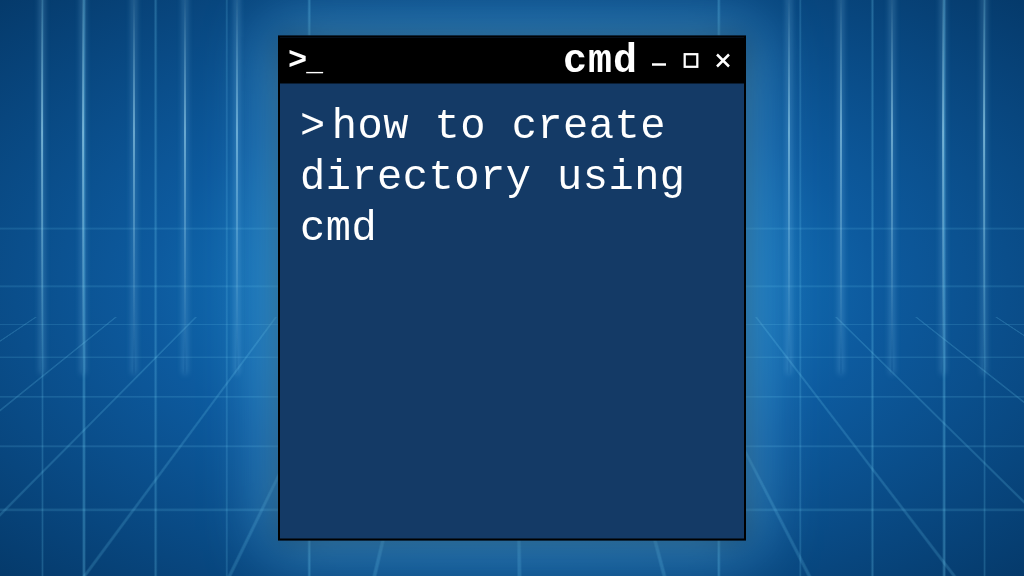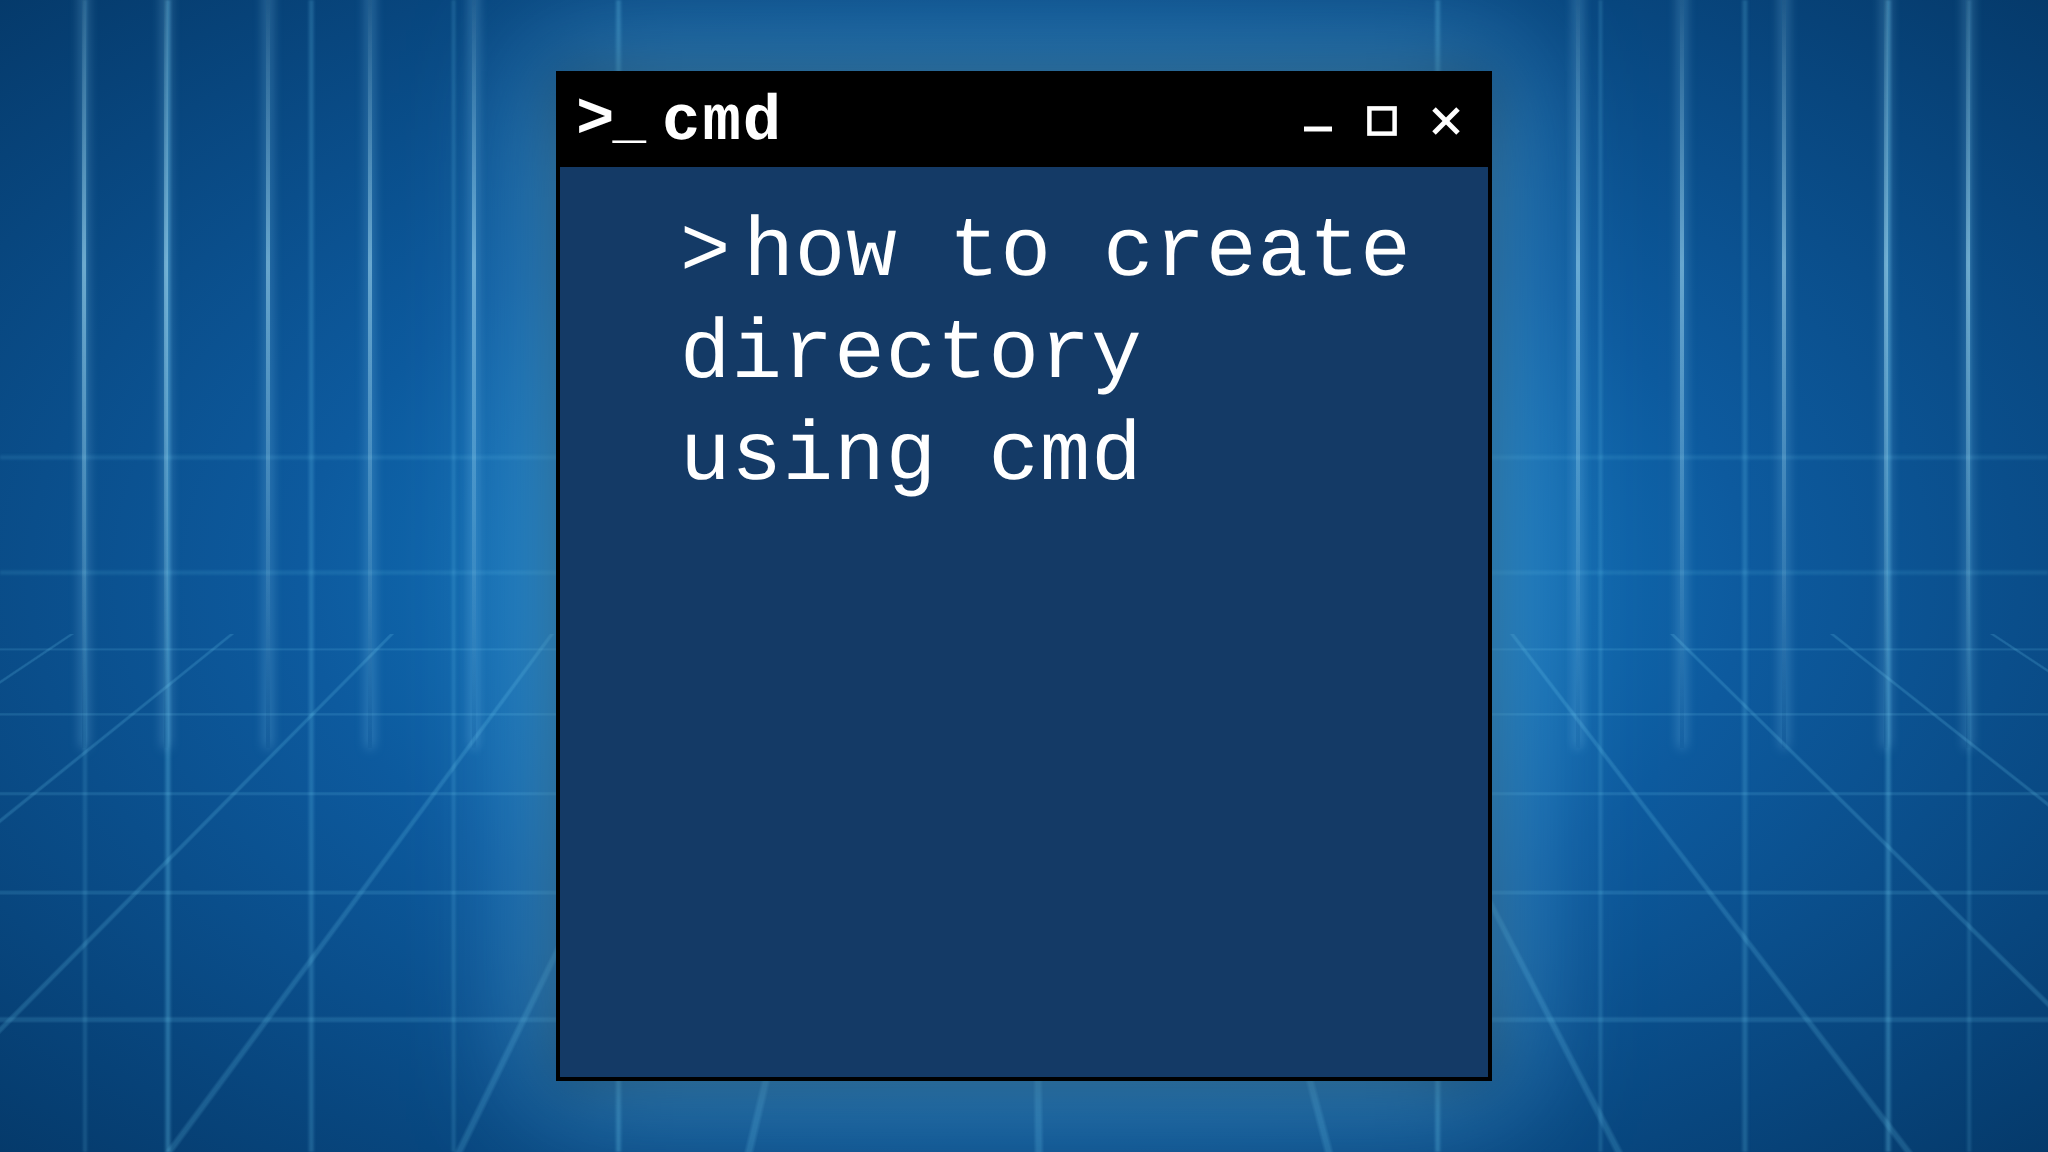--- a/index.html
+++ b/index.html
@@ -109,24 +109,25 @@
     }
     .prompt-icon .us {
       font-size: 28px;
       margin-left: 1px;
       position: relative;
       top: 2px;
     }
 
     .title-text {
       color: #fff;
-      font-size: 32px;
+      font-size: 40px;
       font-weight: bold;
       flex: 1;
       letter-spacing: 1px;
+      text-align: right;
     }
 
     .window-controls {
       display: flex;
       align-items: center;
       gap: 10px;
     }
 
     .ctrl {
       width: 22px;
@@ -144,21 +145,20 @@
     }
 
     .terminal-body {
       padding: 18px 20px;
       color: #fff;
       font-size: 42px;
       line-height: 1.22;
       font-weight: 500;
       word-wrap: break-word;
       letter-spacing: 0.5px;
-      margin-left: 40px;
     }
 
     .terminal-body .prompt-char {
       margin-right: 6px;
     }
   </style>
 </head>
 <body>
 
 <div class="bg-circuits"></div>

